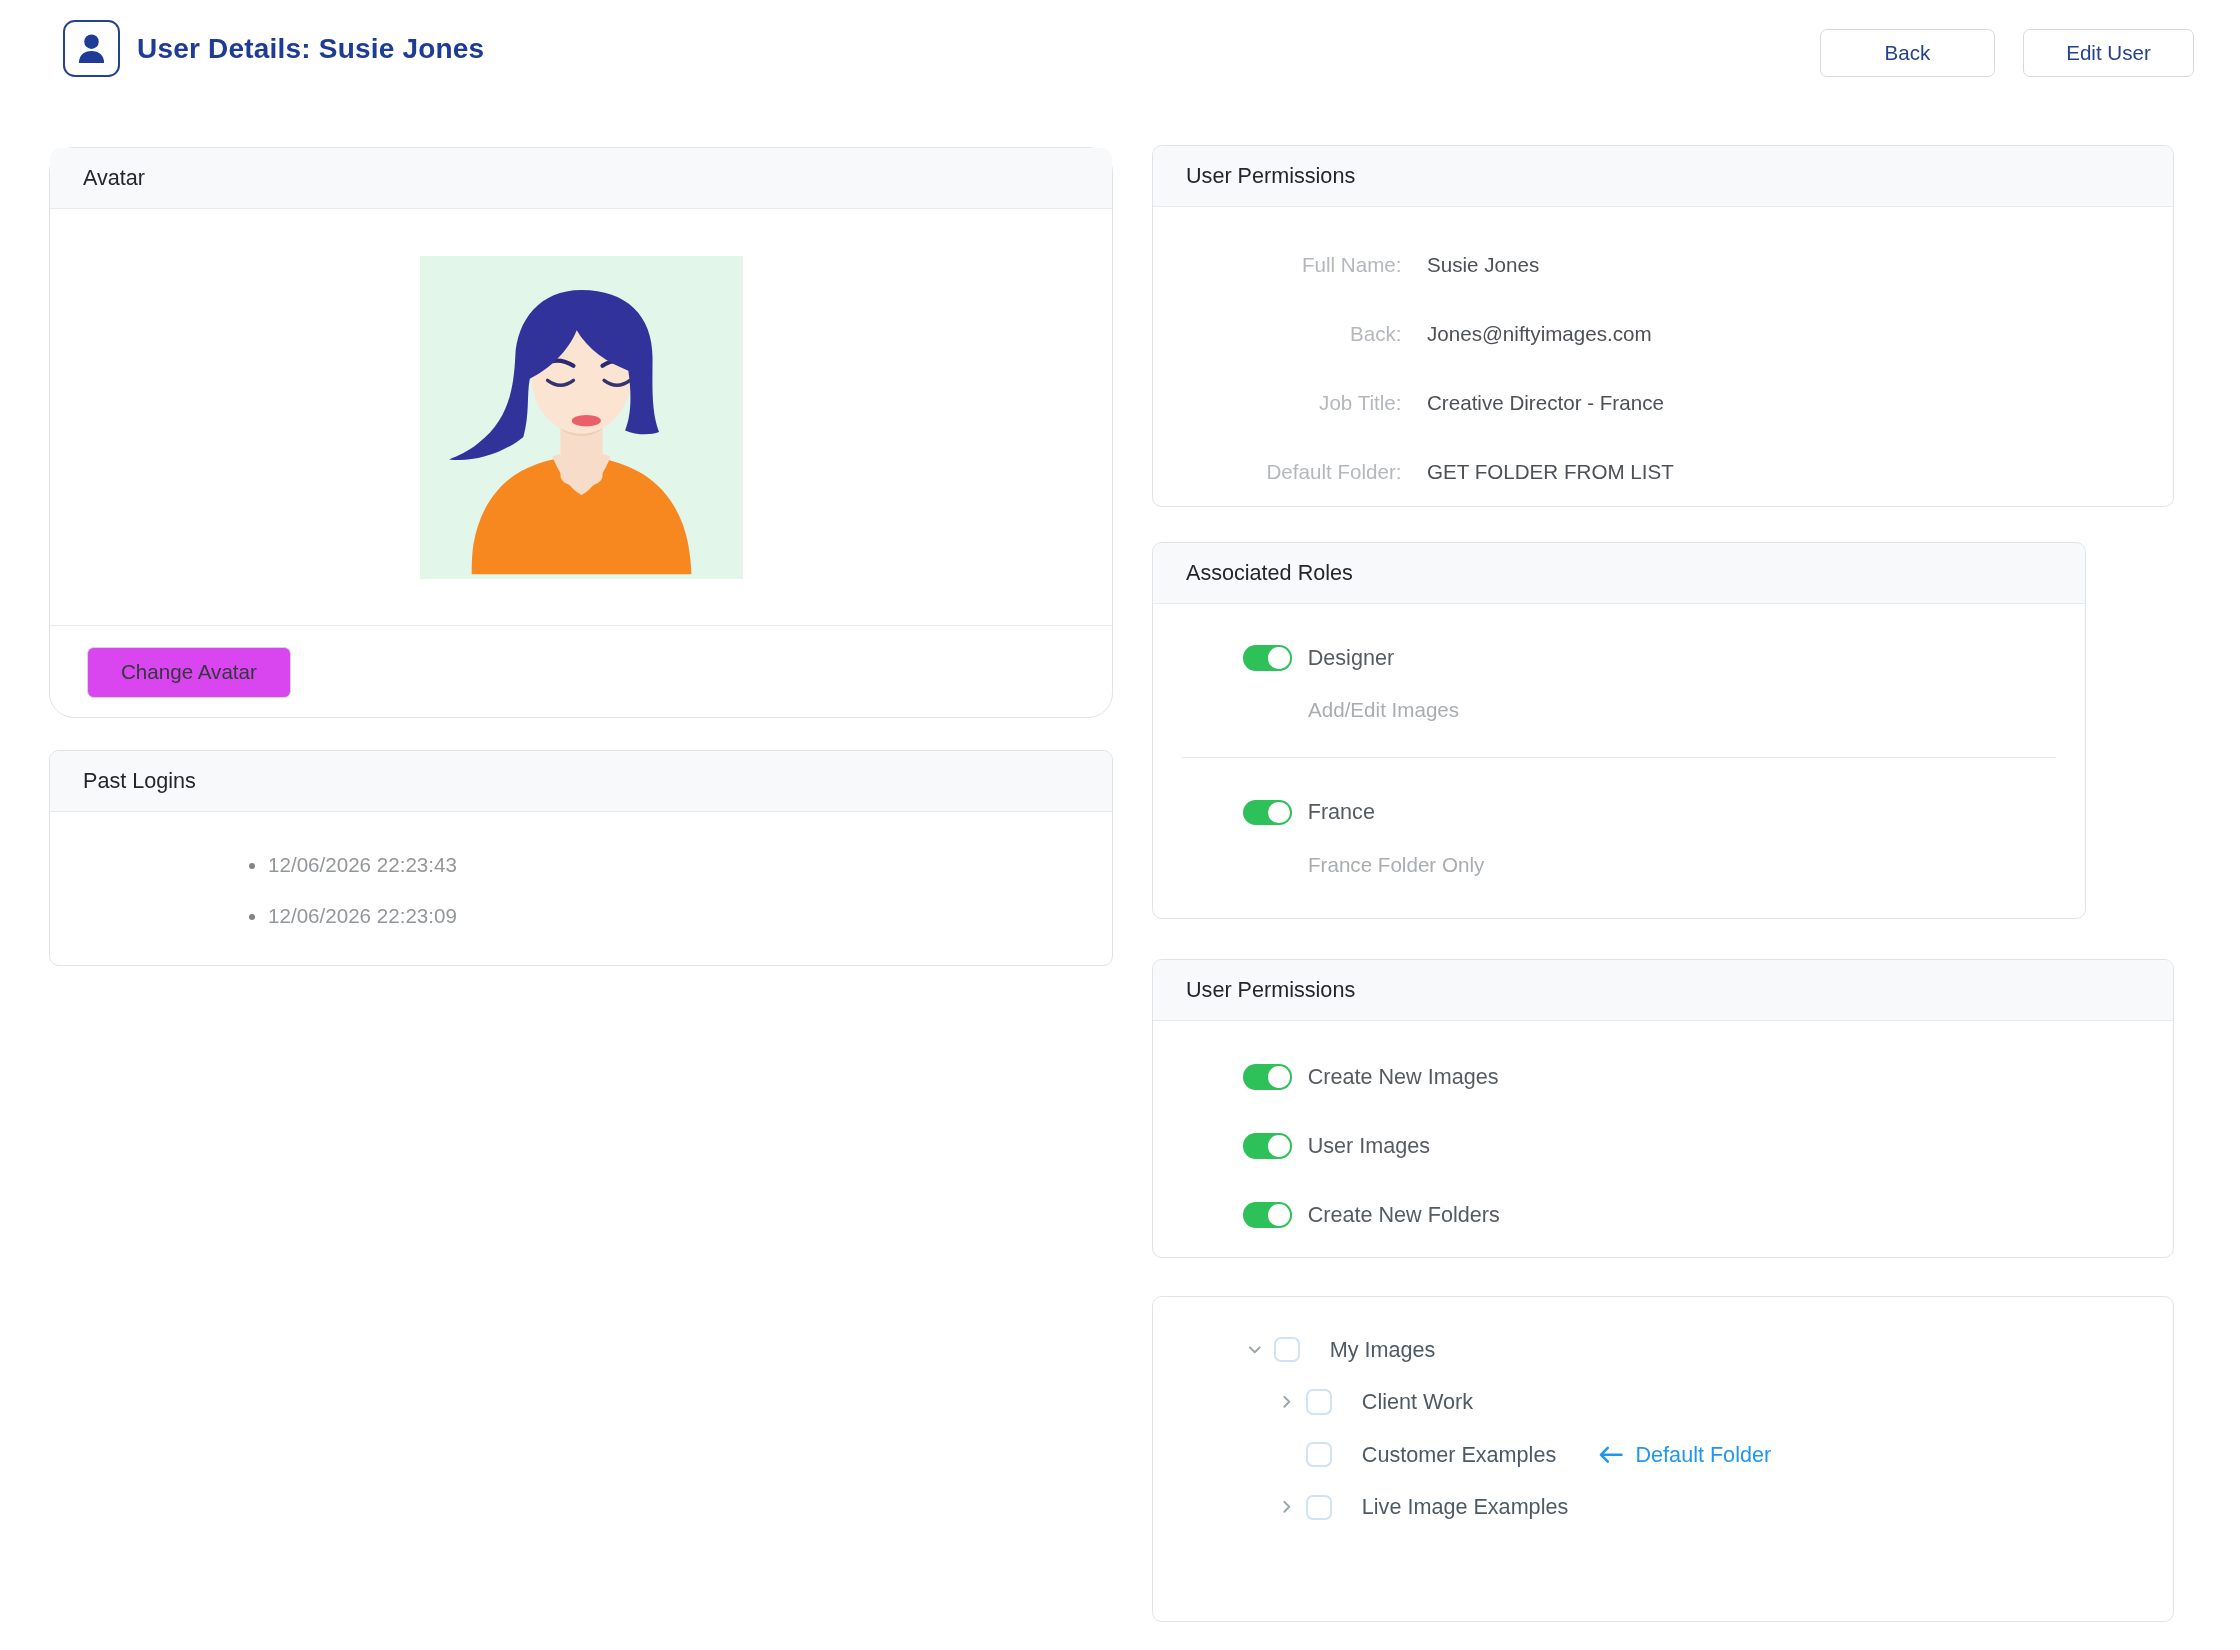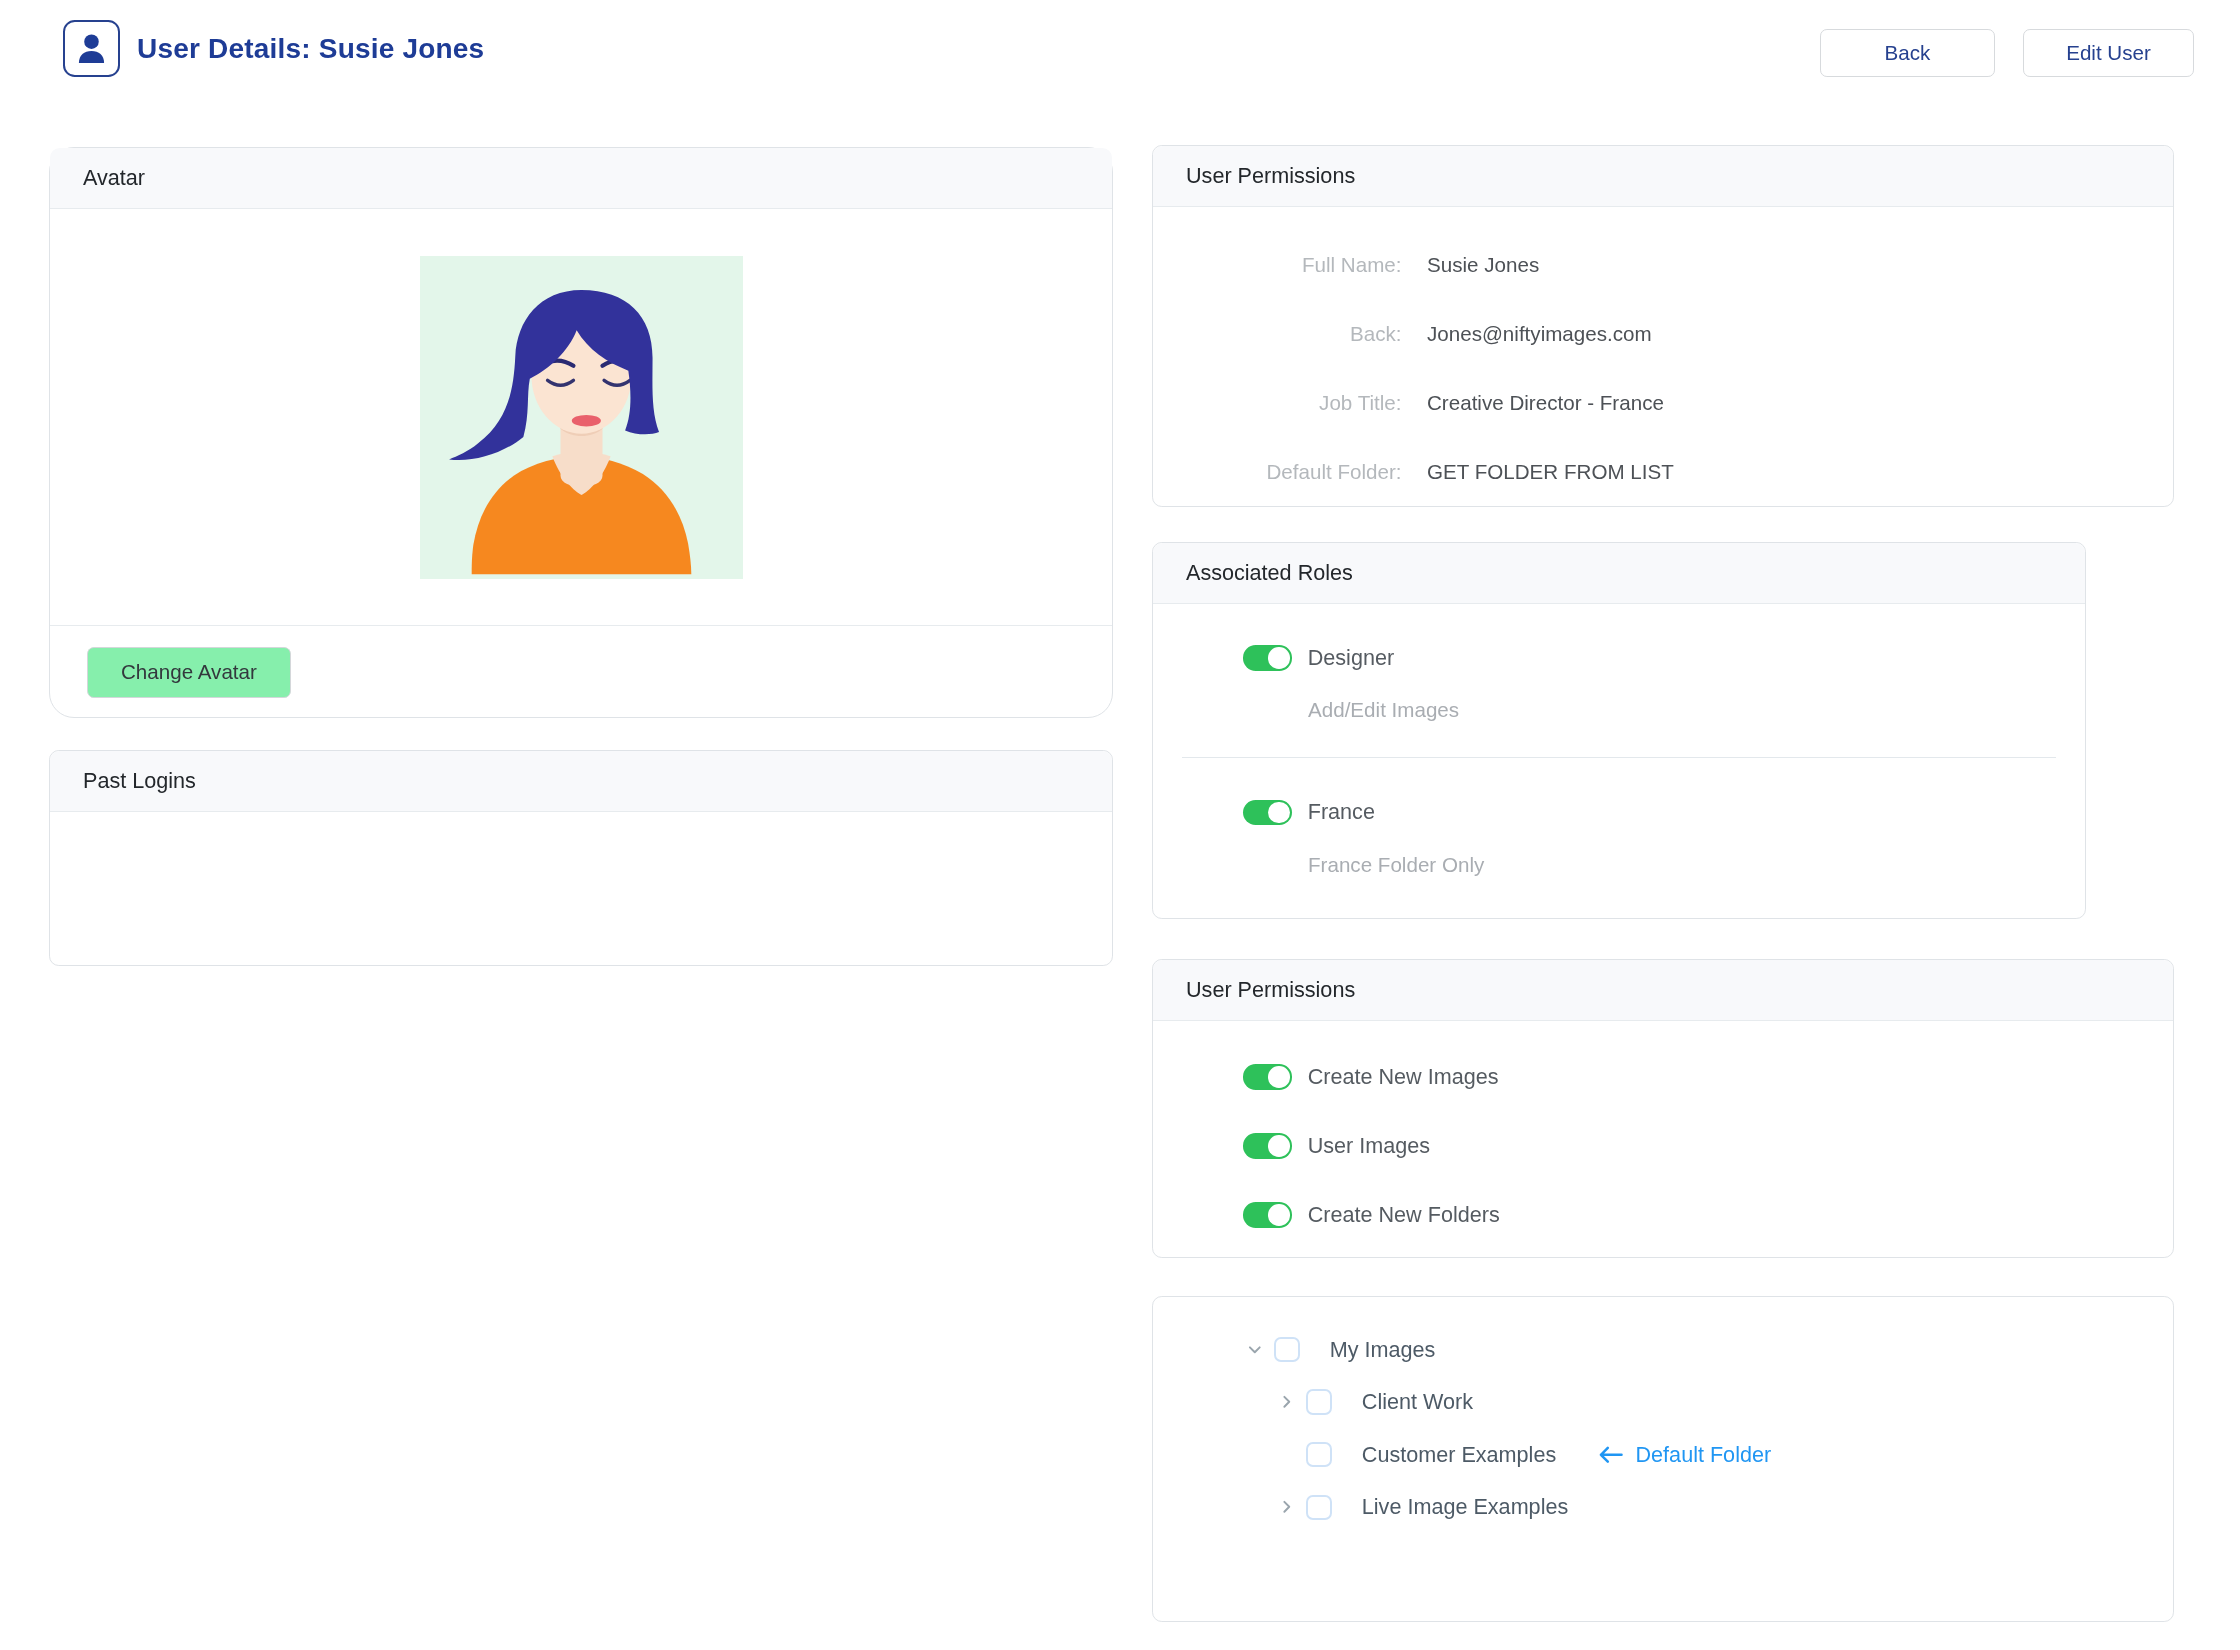--- a/index.html
+++ b/index.html
@@ -50,21 +50,21 @@
     padding-left:33px;
     font-size:21.6px; font-weight:500; color:#23272b;
   }
 
   
   .card-avatar { left:49px; top:147px; width:1064px; height:571px;border-radius:25px; }
   .avatar-body { height:416px; display:flex; align-items:center; justify-content:center; }
   .avatar-img { width:323px; height:323px; display:block; }
   .avatar-footer { border-top:1px solid #e7ebee; height:93px; display:flex; align-items:center; padding-left:37px; }
   .btn-plain {
-    background:#86efac; border:1px solid #d4d7da; border-radius:6.9px;
+    background:#d946ef; border:1px solid #d4d7da; border-radius:6.9px;
     height:51px; padding:0 33px;
     font-family:"Liberation Sans", sans-serif;
     font-size:20.6px; color:#33383d;
     display:flex; align-items:center; justify-content:center;
     cursor:pointer;
   }
 
   
   .card-logins { left:49px; top:750px; width:1064px; height:216px; }
   .logins-body { padding:41px 0 0 0; }
@@ -162,20 +162,26 @@
         <path d="M100 21 C74 21 60 40 59 62 C58 84 54 102 36 116 C30 121 23 124 18 126 C33 128 52 122 64 112 C68 98 66 86 68 76 C80 70 92 59 97 46 C104 58 116 66 129 71 C131 85 131 98 127 108 C134 111 143 111 148 109 C143 96 144 80 144 63 C144 37 128 21 100 21 Z" fill="#32329b"></path>
       </svg>
     </div>
     <div class="avatar-footer">
       <button class="btn-plain">Change Avatar</button>
     </div>
   </div>
 
   <div class="card card-logins">
     <div class="card-header">Past Logins</div>
+    <div class="logins-body">
+      <ul>
+        <li>12/06/2026 22:23:43</li>
+        <li>12/06/2026 22:23:09</li>
+      </ul>
+    </div>
   </div>
 
   <div class="card card-userinfo">
     <div class="card-header">User Permissions</div>
     <div class="info-body">
       <div class="info-row">
         <div class="info-label">Full Name:</div>
         <div class="info-value">Susie Jones</div>
       </div>
       <div class="info-row">

